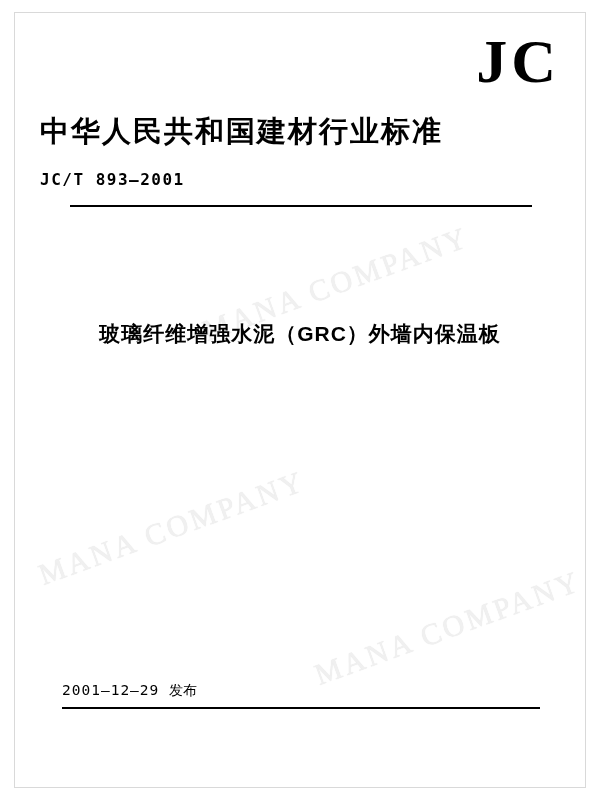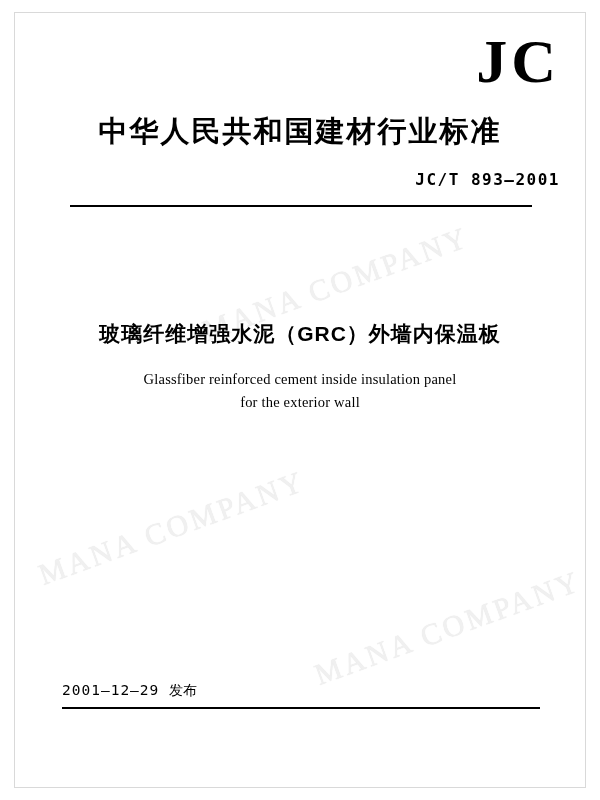--- a/index.html
+++ b/index.html
@@ -80,34 +80,34 @@
     padding-right: 0;
     text-align: right;
     padding-right: 108px;
   }
 
   .cn-title {
     position: absolute;
     left: 0;
     top: 112px;
     width: 520px;
-    text-align: center;
+    text-align: left;
     font-family: Liberation Sans, sans-serif;
     font-weight: bold;
     font-size: 29px;
     letter-spacing: 2px;
     white-space: nowrap;
   }
 
   .std-code {
     position: absolute;
     left: 0;
     top: 170px;
     width: 520px;
-    text-align: right;
+    text-align: left;
     font-family: "DejaVu Sans Mono", monospace;
     font-size: 16px;
     letter-spacing: 1.5px;
     font-weight: bold;
   }
 
   .rule-top {
     position: absolute;
     left: 30px;
     top: 205px;
@@ -198,24 +198,20 @@
     <div class="jc-logo">JC</div>
 
     <div class="cn-title">中华人民共和国建材行业标准</div>
 
     <div class="std-code">JC/T 893–2001</div>
 
     <div class="rule-top"></div>
 
     <div class="doc-title-cn">玻璃纤维增强水泥（GRC）外墙内保温板</div>
 
-    <div class="doc-title-en">
-      <div>Glassfiber reinforced cement inside insulation panel</div>
-      <div>for the exterior wall</div>
-    </div>
 
     <div class="dates">
       <div>
         <span>2001–12–29</span>
         <span class="d-label">发布</span>
       </div>
     </div>
 
     <div class="rule-bottom"></div>
 

